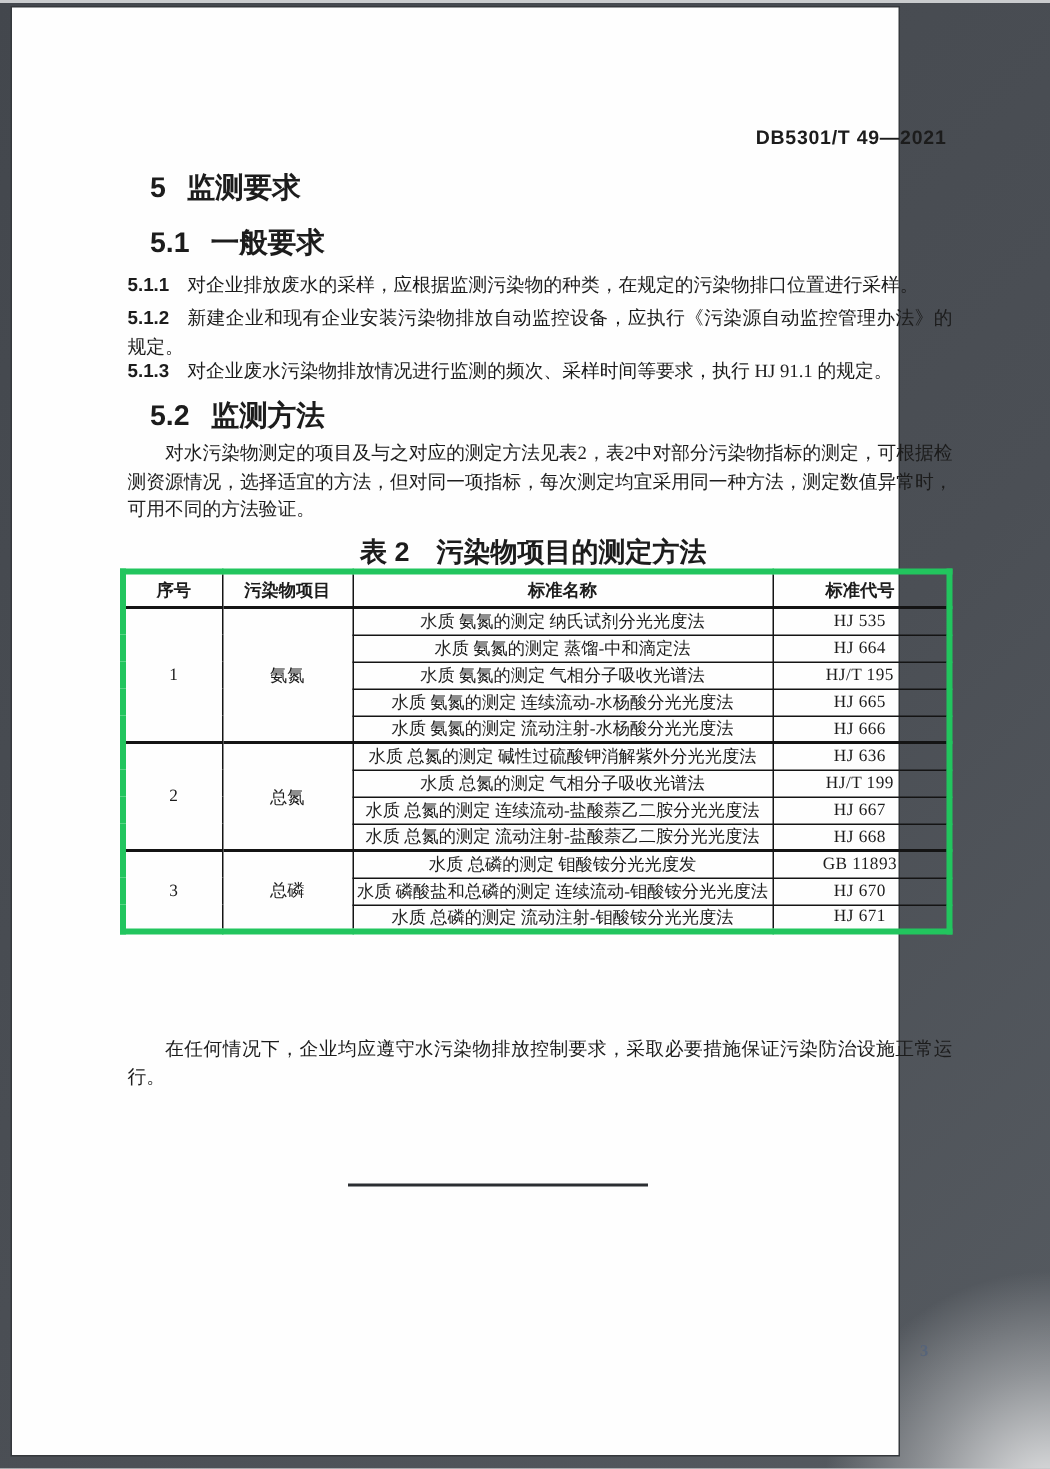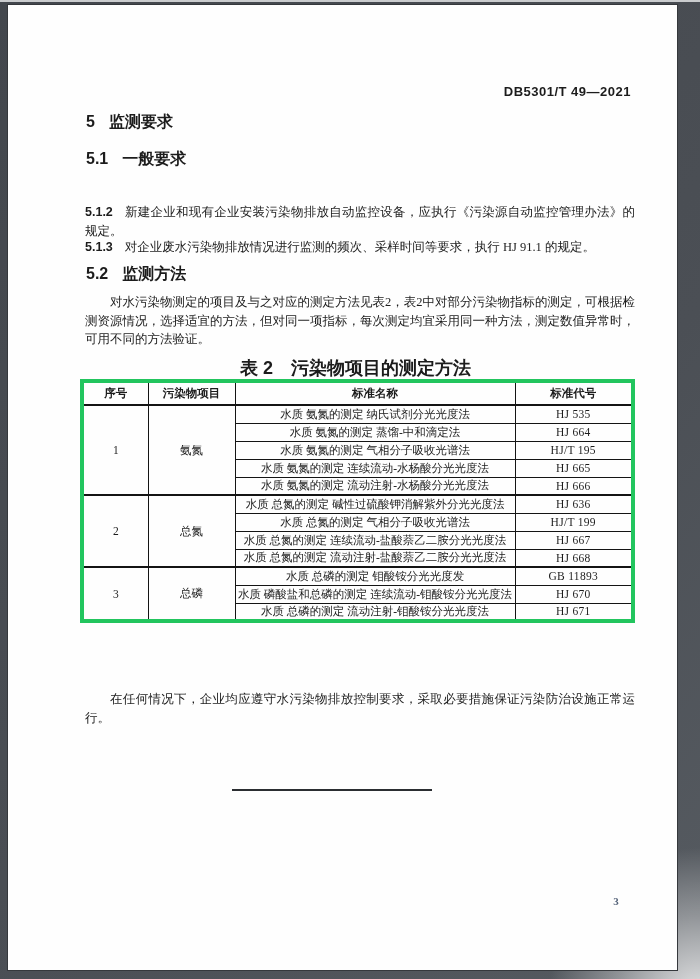--- a/index.html
+++ b/index.html
@@ -13,32 +13,32 @@
     position:relative; width:700px; height:979px;
     background:
       radial-gradient(circle 210px at 100% 102%, rgba(255,255,255,0.85) 0%, rgba(255,255,255,0.35) 40%, rgba(255,255,255,0) 72%),
       linear-gradient(135deg, #43474d 0%, #4b4f55 60%, #565b61 100%);
   }
   .frame::before {
     content:""; position:absolute; top:0; left:0; right:0; height:2px;
     background:#caccce;
   }
   .page {
-    position:absolute; left:8px; top:5px; width:669px; height:965px;
+    position:absolute; left:8px; top:5px; width:591px; height:965px;
     background:#fefefe;
     box-shadow: 0 0 0 1px #35383c;
   }
   .abs { position:absolute; }
   .doc-code {
     left:77px; top:79px; width:546px; text-align:right;
     font-family:"Liberation Sans","DejaVu Sans",sans-serif;
     font-weight:bold; font-size:13px; letter-spacing:0.5px;
   }
   .heading {
-    left:78px; width:546px; font-weight:bold; font-size:16px;
+    left:92px; width:546px; font-weight:bold; font-size:19px;
     font-family:"Liberation Sans","DejaVu Sans",sans-serif;
   }
   .heading .num { margin-right:14px; }
   .clause {
     left:77px; width:550px; font-size:12.5px; line-height:18.5px;
     text-align:justify;
   }
   .clause .cnum { font-weight:bold; font-family:"Liberation Sans","DejaVu Sans",sans-serif; margin-right:12px; font-size:12.5px; }
   .para {
     left:77px; width:550px; font-size:12.5px; line-height:18.5px;
@@ -87,20 +87,23 @@
     <div class="abs doc-code">DB5301/T 49—2021</div>
 
     <div class="abs heading" style="top:107px;">
       <span class="num">5</span><span>监测要求</span>
     </div>
 
     <div class="abs heading" style="top:144px;">
       <span class="num">5.1</span><span>一般要求</span>
     </div>
 
+    <div class="abs clause" style="top:176px;">
+      <span class="cnum">5.1.1</span><span>对企业排放废水的采样，应根据监测污染物的种类，在规定的污染物排口位置进行采样。</span>
+    </div>
 
     <div class="abs clause" style="top:198px;">
       <span class="cnum">5.1.2</span><span>新建企业和现有企业安装污染物排放自动监控设备，应执行《污染源自动监控管理办法》的规定。</span>
     </div>
 
     <div class="abs clause" style="top:233px;">
       <span class="cnum">5.1.3</span><span>对企业废水污染物排放情况进行监测的频次、采样时间等要求，执行 HJ 91.1 的规定。</span>
     </div>
 
     <div class="abs heading" style="top:259px;">

